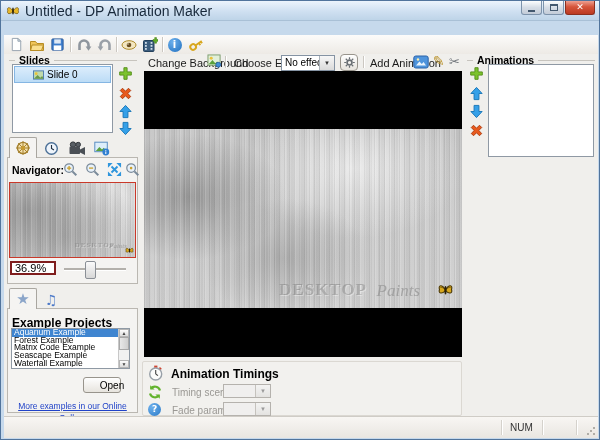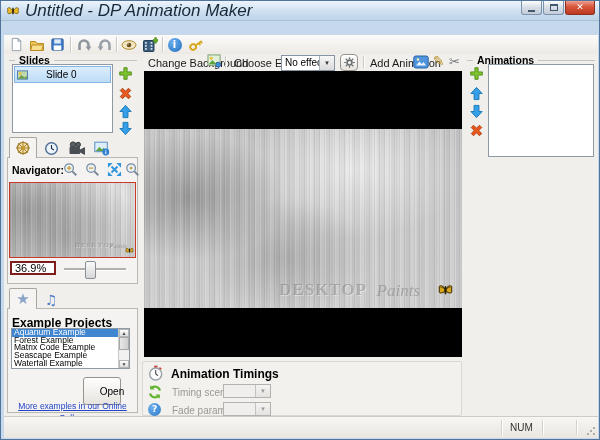--- a/index.html
+++ b/index.html
@@ -5,21 +5,21 @@
   html,body{margin:0;padding:0;background:#ffffff;font-family:"Liberation Sans",sans-serif;}
   #window{position:relative;width:600px;height:440px;box-sizing:border-box;border:1px solid #51749c;
           background:#c6d9ec;font-size:11px;color:#000;overflow:hidden;}
   .abs{position:absolute;}
   .lbl{white-space:nowrap;}
   .bold{font-weight:bold;}
   
   .titlebar{position:absolute;left:0;top:0;right:0;height:19px;
             background:linear-gradient(#ecf4fc,#cfe0f1 55%,#bed4e8);display:flex;align-items:center;
             padding-left:5px;gap:5px;border-bottom:1px solid #a9c0d6;}
-  .title-text{font-size:17px;color:#17283a;font-style:italic;}
+  .title-text{font-size:14px;color:#17283a;}
   .winbtns{position:absolute;right:4px;top:0;display:flex;gap:1px;}
   .winbtn{width:21px;height:14px;box-sizing:border-box;border:1px solid #7d93ab;border-top:none;
           border-radius:0 0 3px 3px;background:linear-gradient(#fdfefe,#d6dde6 50%,#c3ccd8);
           display:flex;align-items:center;justify-content:center;}
   .winbtn.close{width:30px;background:linear-gradient(#f0a globalized,#d6573d);background:linear-gradient(#eea091,#d5543a 45%,#bb3a21);border-color:#8c2f1e;color:#fff;}
   .glyph-min{width:7px;height:2px;background:#43586e;margin-top:6px;}
   .glyph-max{width:8px;height:7px;border:1px solid #43586e;border-top-width:2px;box-sizing:border-box;}
   .glyph-x{color:#fff;font-size:9px;font-weight:bold;line-height:1;font-family:"DejaVu Sans",sans-serif;}
   
   .menubar{position:absolute;left:3px;top:19px;width:594px;height:15px;background:#f3f1ee;display:flex;align-items:center;}
@@ -33,21 +33,21 @@
   .group-head{position:absolute;display:flex;align-items:center;gap:4px;}
   .gline{height:1px;background:#c7c4be;}
   .lb{position:absolute;background:#fff;border:1px solid #8f99a4;box-sizing:border-box;}
   .tab{position:absolute;height:21px;box-sizing:border-box;display:flex;align-items:center;justify-content:center;}
   .tab.on{background:#f5f4f2;border:1px solid #a9a6a0;border-bottom:none;border-radius:2px 2px 0 0;}
   .card{position:absolute;border:1px solid #bab7b1;background:#f4f3f1;box-sizing:border-box;}
   .circle-ic{border-radius:50%;color:#fff;font-weight:bold;text-align:center;
              font-family:"DejaVu Sans",sans-serif;}
   .uglyph{font-family:"DejaVu Sans",sans-serif;line-height:1;}
   
-  .slide-row{height:15px;margin:1px;display:flex;align-items:center;gap:18px;padding-left:2px;
+  .slide-row{height:15px;margin:1px;display:flex;align-items:center;gap:3px;padding-left:18px;
              background:linear-gradient(#dcedfc,#bcdcf6);border:1px solid #85b6e3;font-size:10px;}
   
   .thumb{position:absolute;border:1px solid #c9392a;box-sizing:border-box;overflow:hidden;}
   .graytex{background:
       repeating-linear-gradient(90deg, rgba(90,90,90,0.10) 0 1px, rgba(255,255,255,0.14) 1px 2px, rgba(0,0,0,0) 2px 5px),
       repeating-linear-gradient(90deg, rgba(60,60,60,0.05) 0 7px, rgba(255,255,255,0.06) 7px 13px),
       radial-gradient(140px 90px at 14% 38%, rgba(145,145,145,0.85), rgba(145,145,145,0) 70%),
       radial-gradient(120px 85px at 44% 72%, rgba(160,160,160,0.7), rgba(160,160,160,0) 70%),
       radial-gradient(160px 100px at 66% 22%, rgba(238,238,238,0.9), rgba(238,238,238,0) 70%),
       radial-gradient(130px 95px at 90% 58%, rgba(205,205,205,0.85), rgba(205,205,205,0) 70%),
@@ -317,21 +317,21 @@
       <div class="ex-row">Matrix Code Example</div>
       <div class="ex-row">Seascape Example</div>
       <div class="ex-row">Waterfall Example</div>
     </div>
     <div class="scrollbar" style="right:0;top:0;bottom:0;">
       <div class="sb-btn">▲</div>
       <div class="sb-thumb"></div>
       <div class="sb-btn" style="position:absolute;bottom:0;left:0;right:0;">▼</div>
     </div>
   </div>
-  <div class="btn abs" style="left:82px;top:376px;width:38px;height:28px;padding-left:20px;">
+  <div class="btn abs" style="left:82px;top:376px;width:38px;height:16px;padding-left:20px;">
     <span>Open</span>
   </div>
   <div class="abs" style="left:6px;top:398px;width:131px;text-align:center;">
     <span class="link">More examples in our Online Gallery</span>
   </div>
 
   <span class="abs canvasbar-label lbl" style="left:147px;top:56px;">Change Background</span>
   <div class="abs" style="left:206px;top:53px;">
     <svg width="15" height="14" viewBox="0 0 16 15">
       <rect x="1" y="1" width="13" height="11" fill="#e2f0d8" stroke="#7a9a6a"></rect>

